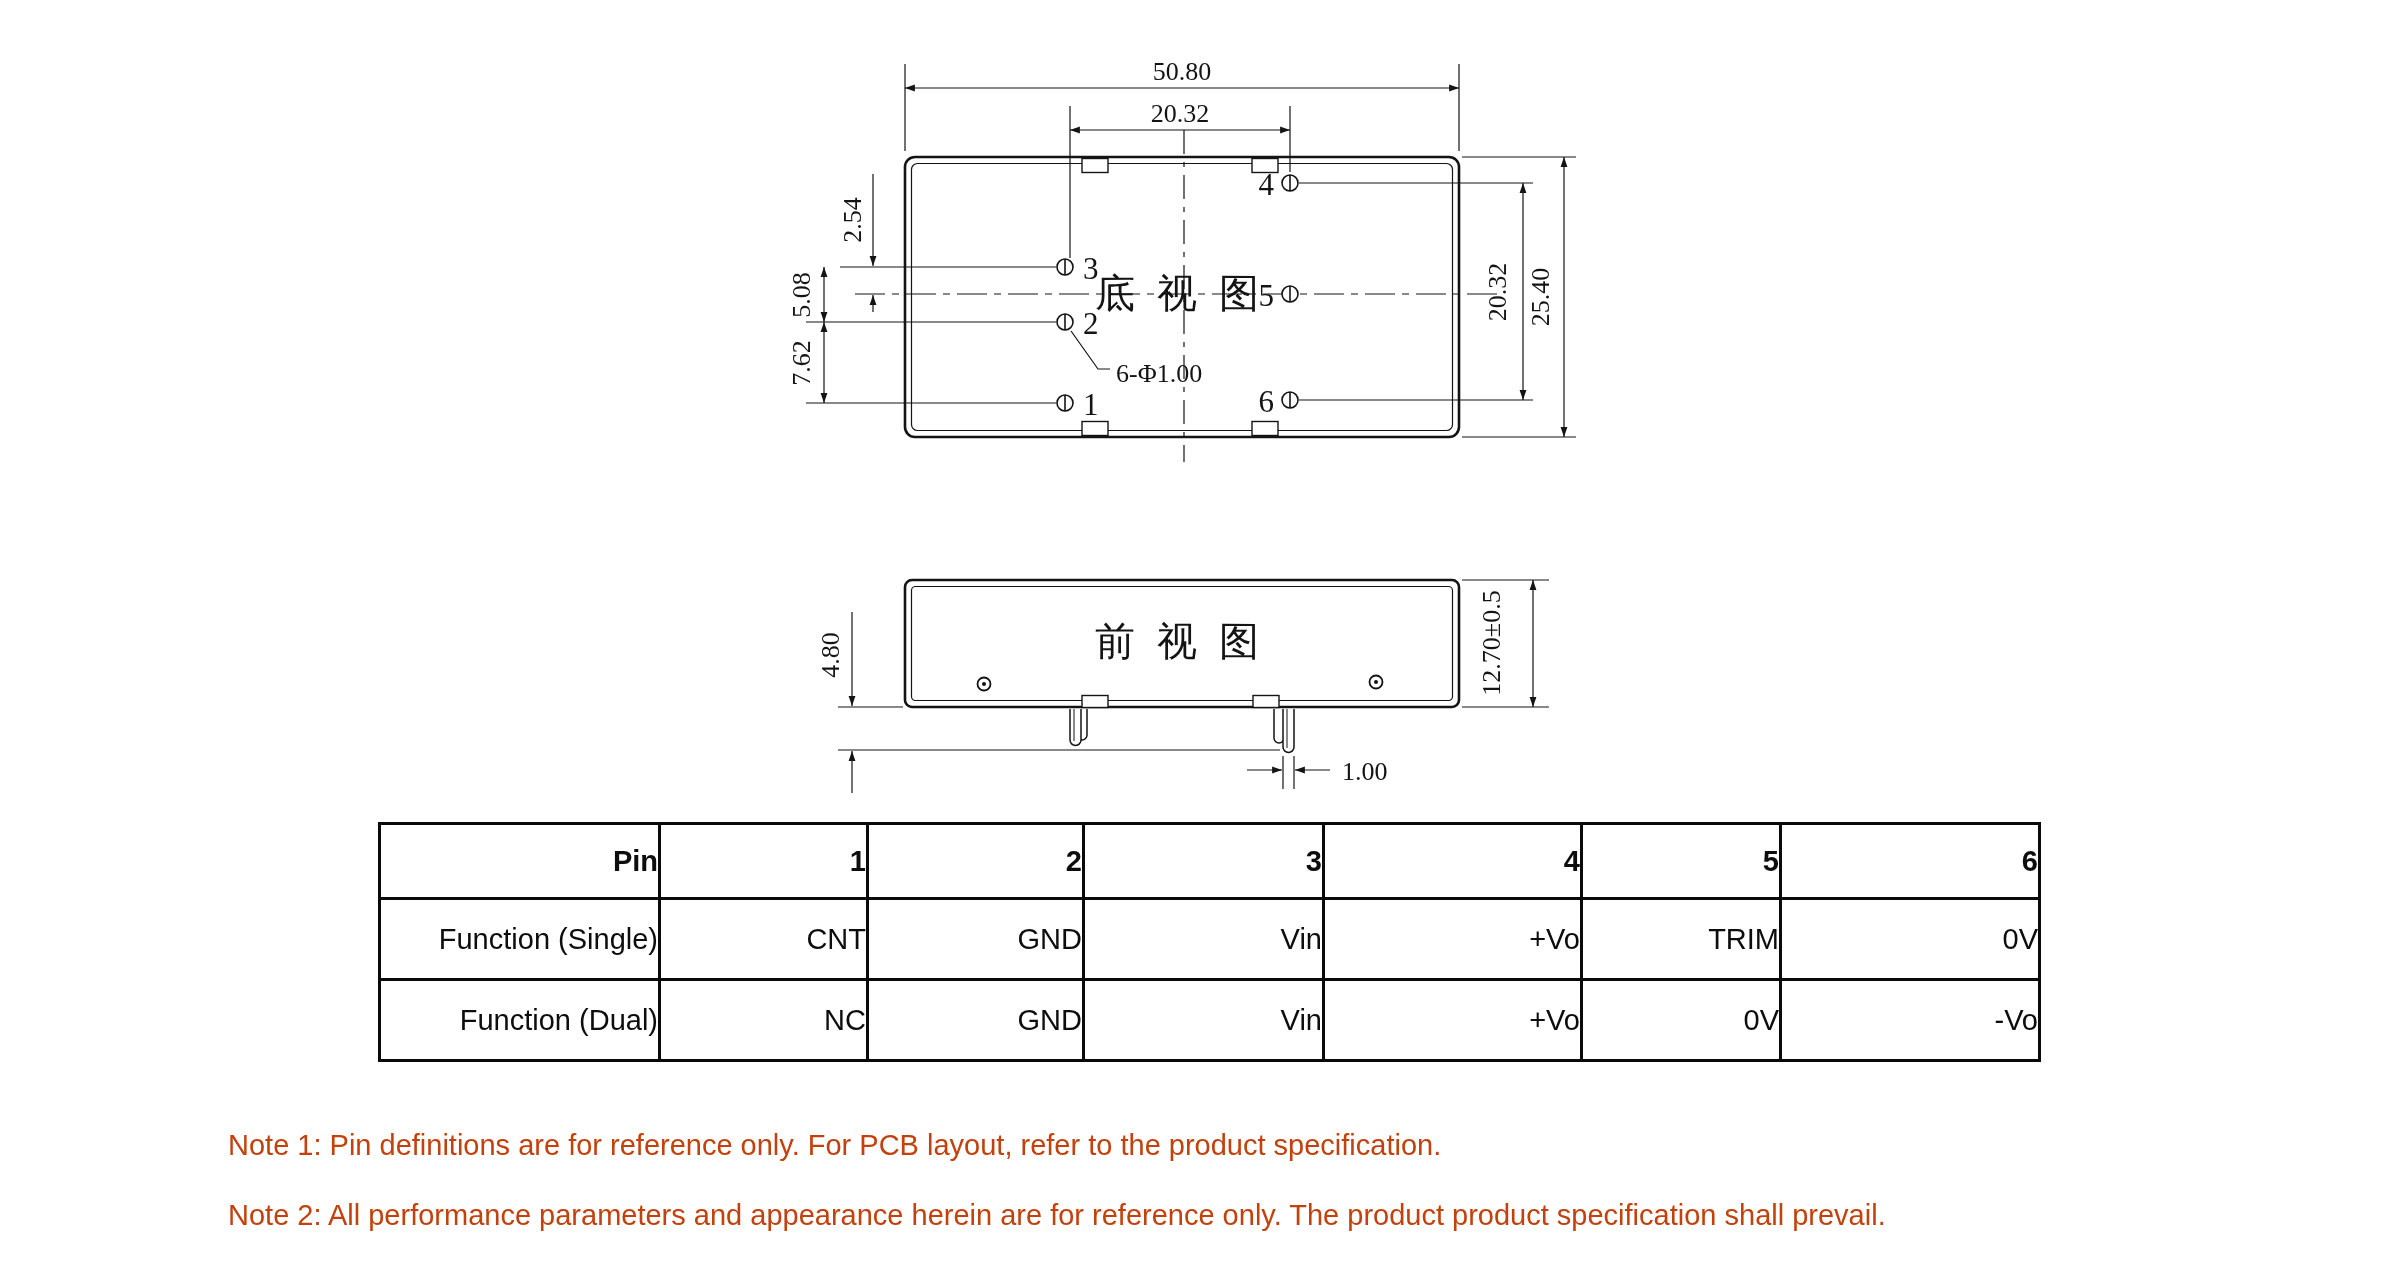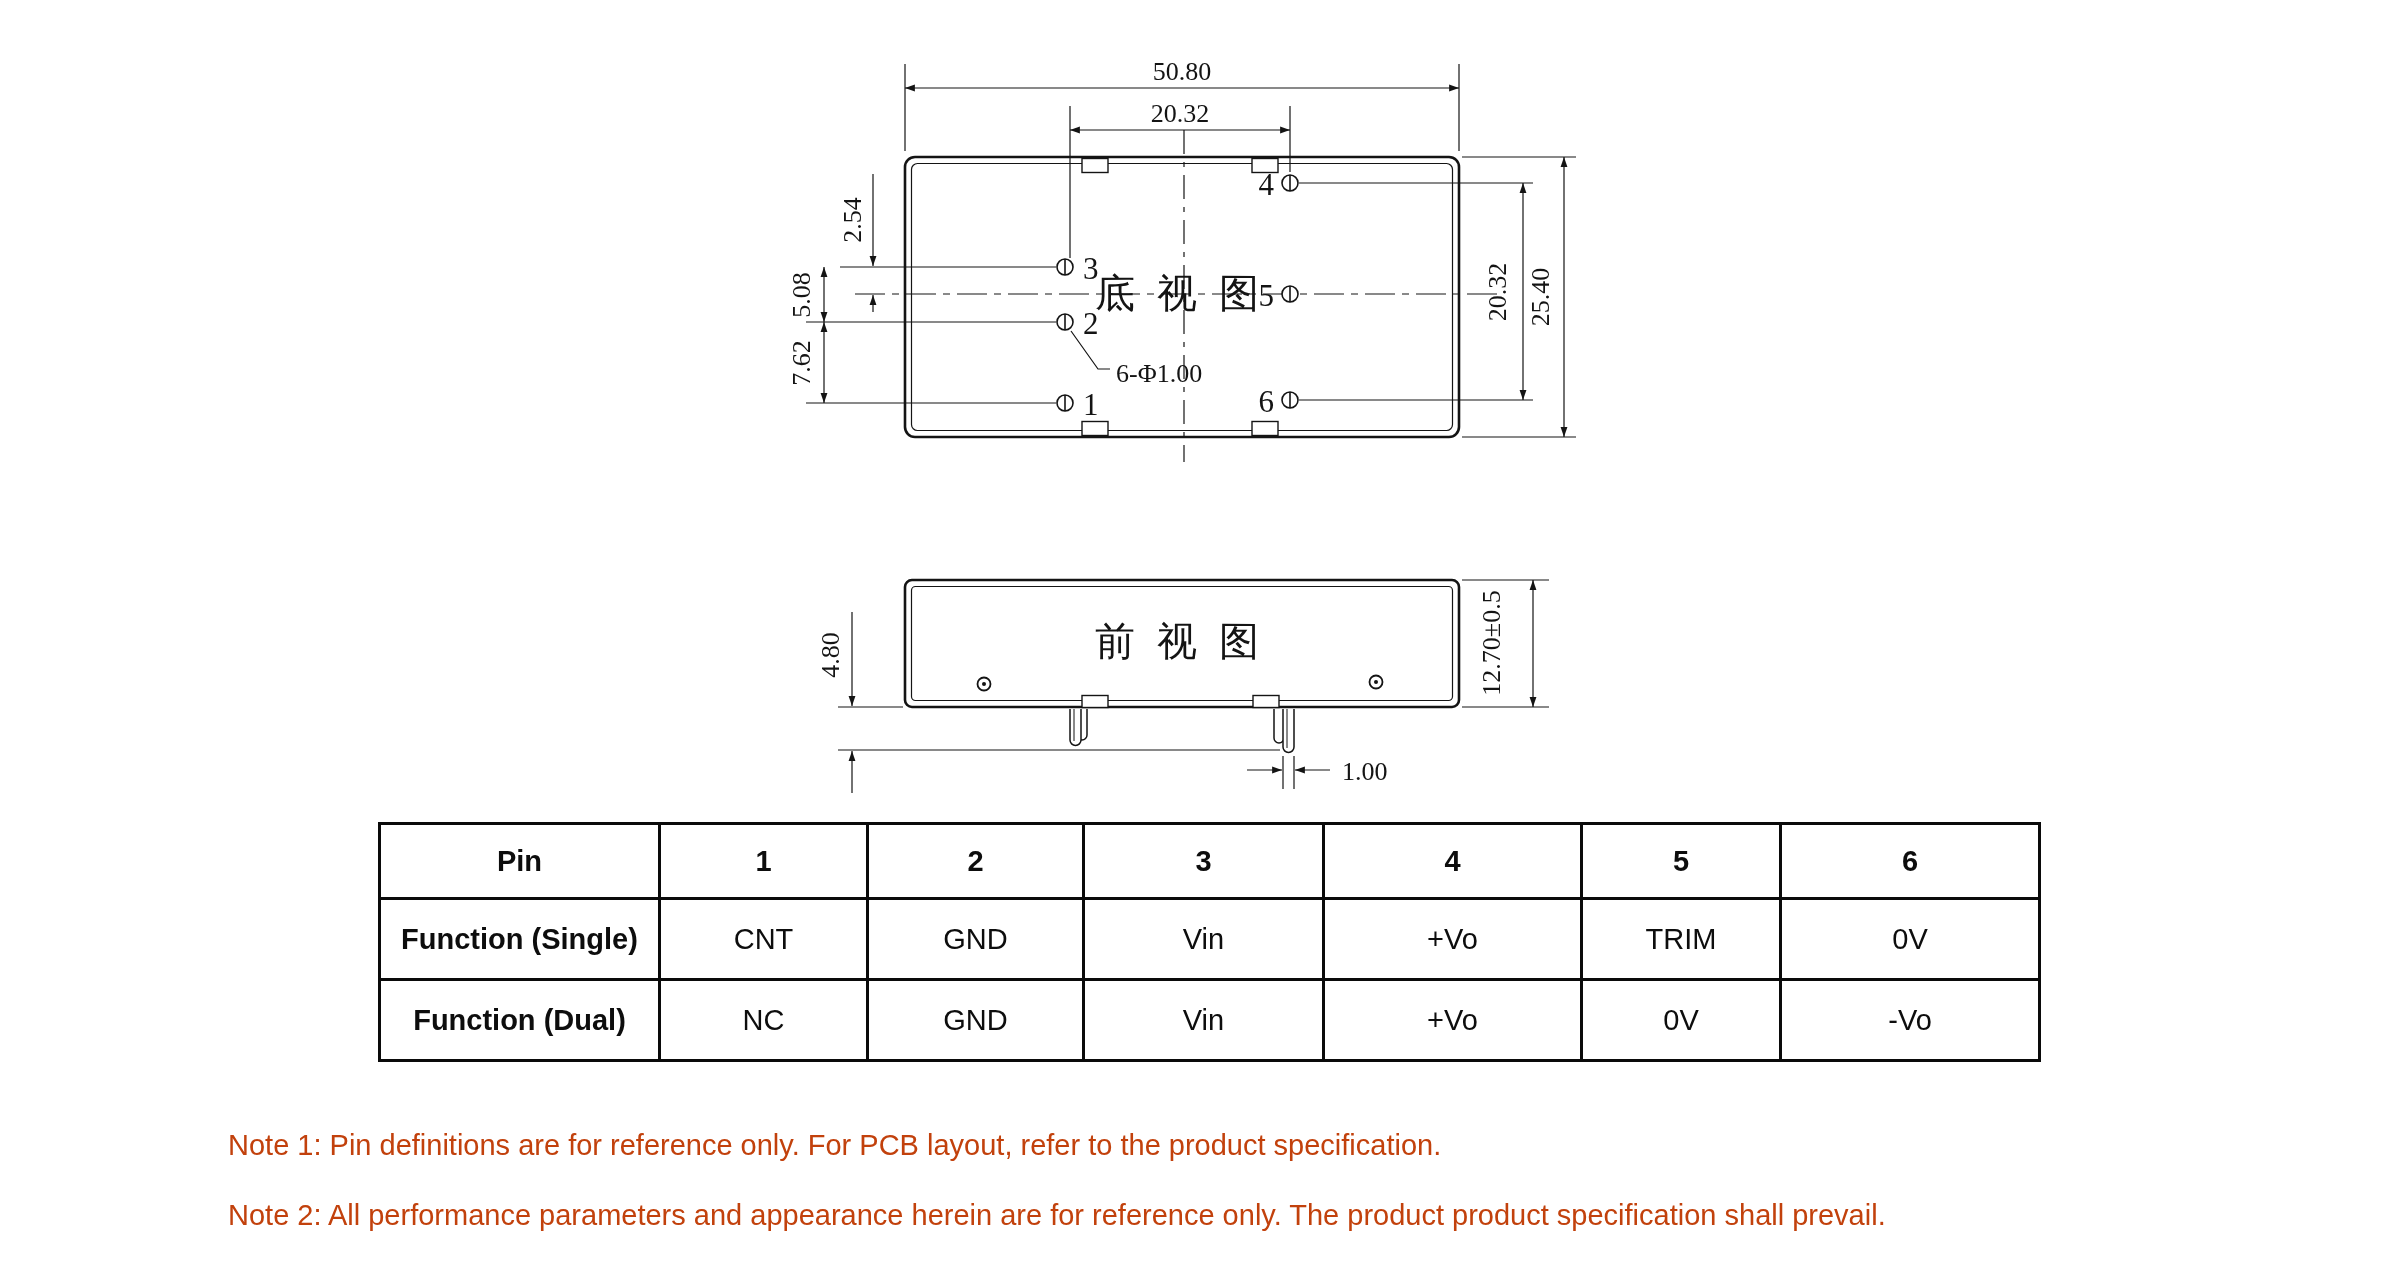--- a/index.html
+++ b/index.html
@@ -5,26 +5,26 @@
   html,body{margin:0;padding:0;background:#fff;}
   #page{position:relative;width:2385px;height:1277px;background:#ffffff;overflow:hidden;
         font-family:"Liberation Sans",sans-serif;color:#0d0d0d;}
   #drawing{position:absolute;left:0;top:0;}
   svg text{fill:#141414;}
   .dimtxt{font-family:"Liberation Serif","DejaVu Serif",serif;font-size:26px;}
   .pinnum{font-family:"Liberation Serif","DejaVu Serif",serif;font-size:31px;}
   .cntxt{font-family:"Liberation Serif","DejaVu Serif",serif;font-size:40px;letter-spacing:6px;}
   #pin-table-wrap{position:absolute;left:378px;top:822px;}
   table.pins{border-collapse:collapse;table-layout:fixed;width:1660px;}
-  table.pins td{border:3.5px solid #0a0a0a;text-align:center;vertical-align:middle;
+  table.pins td{border:3.5px solid #0a0a0a;text-align:right;vertical-align:middle;
         font-size:29px;background:#fff;padding:0;}
   table.pins tr.hdr td{height:72px;font-weight:bold;}
   table.pins tr.r1 td{height:78px;}
   table.pins tr.r2 td{height:78px;}
-  table.pins td.rowlabel{font-weight:bold;}
+  table.pins td.rowlabel{font-weight:normal;}
   .note{position:absolute;left:228px;font-size:29px;color:#c2410c;white-space:nowrap;}
   #note-1{top:1129px;}
   #note-2{top:1199px;}
 </style>
 </head>
 <body>
 
 <div id="page">
 
   <svg id="drawing" width="2385" height="812" viewBox="0 0 2385 812">

